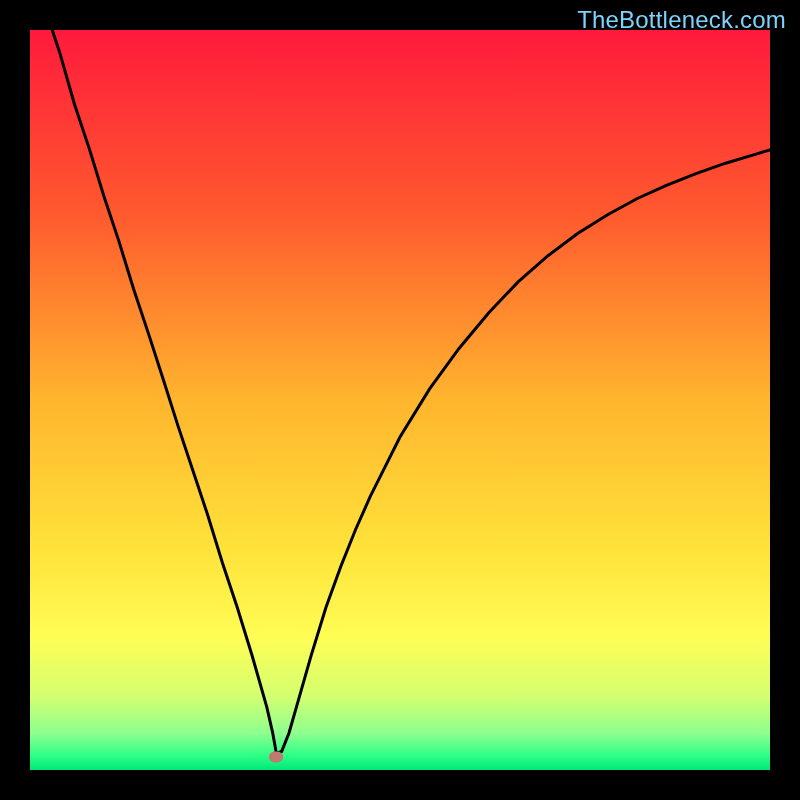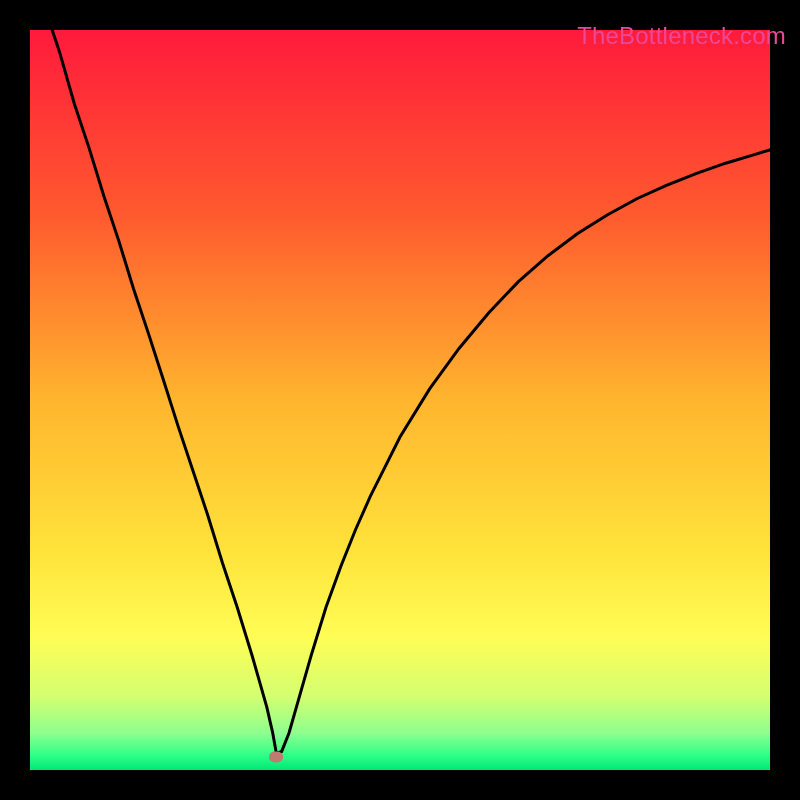--- a/index.html
+++ b/index.html
@@ -5,25 +5,25 @@
   * { margin: 0; padding: 0; box-sizing: border-box; }
   html, body { width: 800px; height: 800px; overflow: hidden; background: #000; }
   .container {
     width: 800px;
     height: 800px;
     position: relative;
     background: #000;
   }
   .watermark {
     position: absolute;
-    top: 22px;
+    top: 6px;
     right: 14px;
     font-family: Arial, Helvetica, sans-serif;
     font-size: 24px;
-    color: #ec4899;
+    color: #7dd3fc;
     letter-spacing: 0.2px;
     z-index: 20;
   }
   .plot-frame {
     position: absolute;
     left: 30px;
     top: 30px;
     width: 740px;
     height: 740px;
     background: #000;

